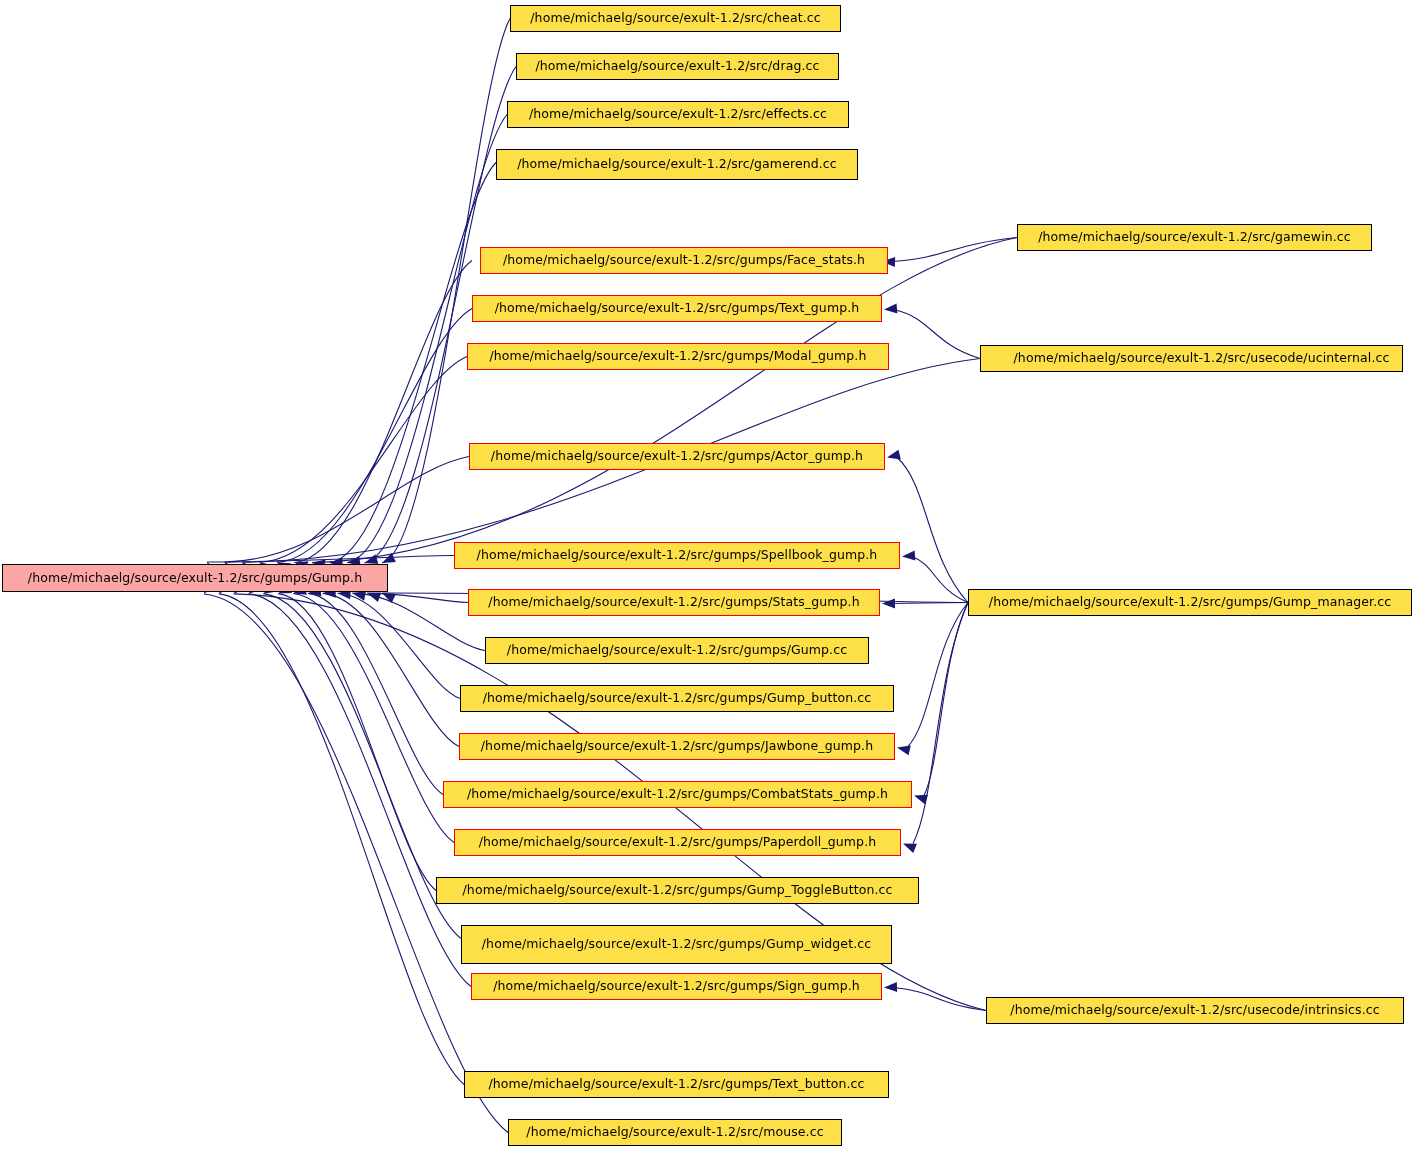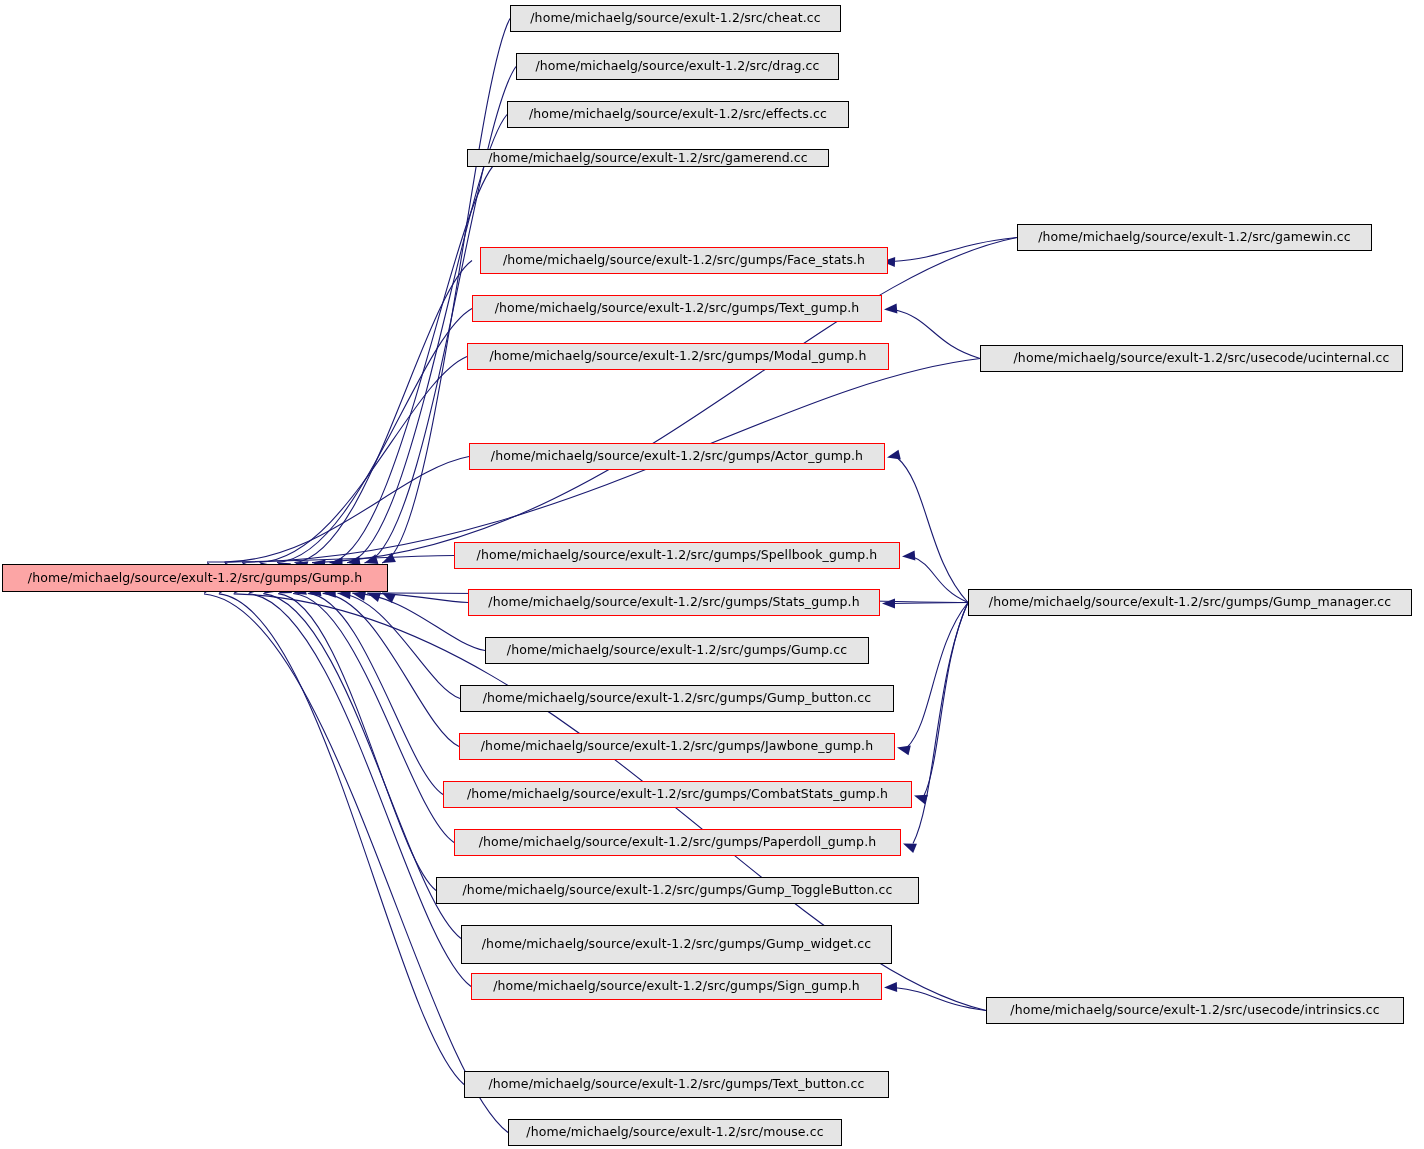--- a/index.html
+++ b/index.html
@@ -21,21 +21,21 @@
     top: 0;
     width: 1424px;
     height: 1149px;
   }
   .node {
     position: absolute;
     box-sizing: border-box;
     display: flex;
     align-items: center;
     justify-content: center;
-    background: #e5e5e5;
+    background: #fde047;
     border: 1px solid #000000;
     white-space: nowrap;
     overflow: hidden;
   }
   .node.header {
     border-color: #ff0000;
   }
   .node.current {
     background: #fca5a5;
     border-color: #000000;
@@ -126,21 +126,21 @@
       </div>
       <div class="node" style="left: 510px; top: 5px; width: 331px; height: 27px;">
         <span class="node-label">/home/michaelg/source/exult-1.2/src/cheat.cc</span>
       </div>
       <div class="node" style="left: 516px; top: 53px; width: 323px; height: 27px;">
         <span class="node-label">/home/michaelg/source/exult-1.2/src/drag.cc</span>
       </div>
       <div class="node" style="left: 507px; top: 101px; width: 342px; height: 27px;">
         <span class="node-label">/home/michaelg/source/exult-1.2/src/effects.cc</span>
       </div>
-      <div class="node" style="left: 467px; top: 149px; width: 362px; height: 18px;">
+      <div class="node" style="left: 496px; top: 149px; width: 362px; height: 31px;">
         <span class="node-label">/home/michaelg/source/exult-1.2/src/gamerend.cc</span>
       </div>
       <div class="node" style="left: 1017px; top: 224px; width: 355px; height: 27px;">
         <span class="node-label">/home/michaelg/source/exult-1.2/src/gamewin.cc</span>
       </div>
       <div class="node header" style="left: 472px; top: 247px; width: 408px; height: 27px; margin-left: 8px;">
         <span class="node-label">/home/michaelg/source/exult-1.2/src/gumps/Face_stats.h</span>
       </div>
       <div class="node header" style="left: 472px; top: 295px; width: 410px; height: 27px;">
         <span class="node-label">/home/michaelg/source/exult-1.2/src/gumps/Text_gump.h</span>

